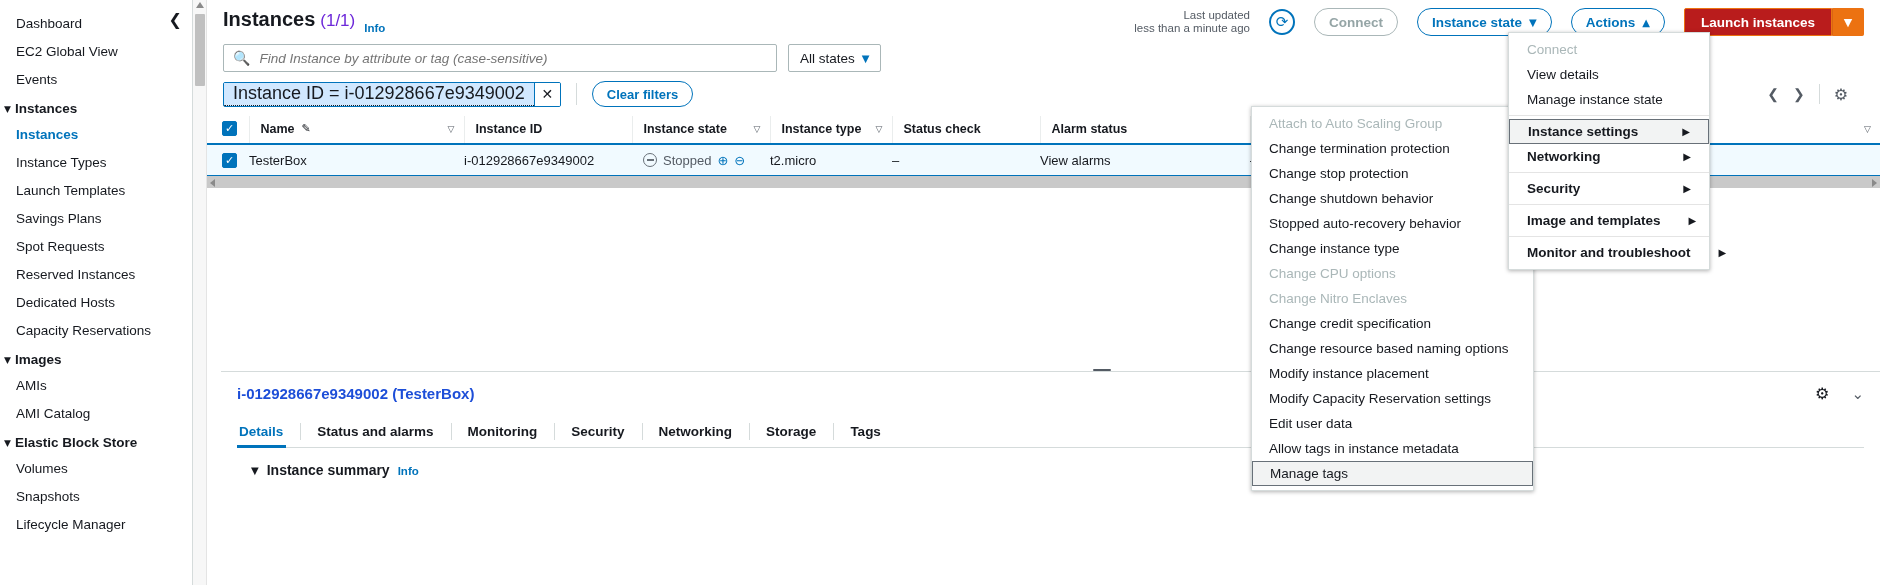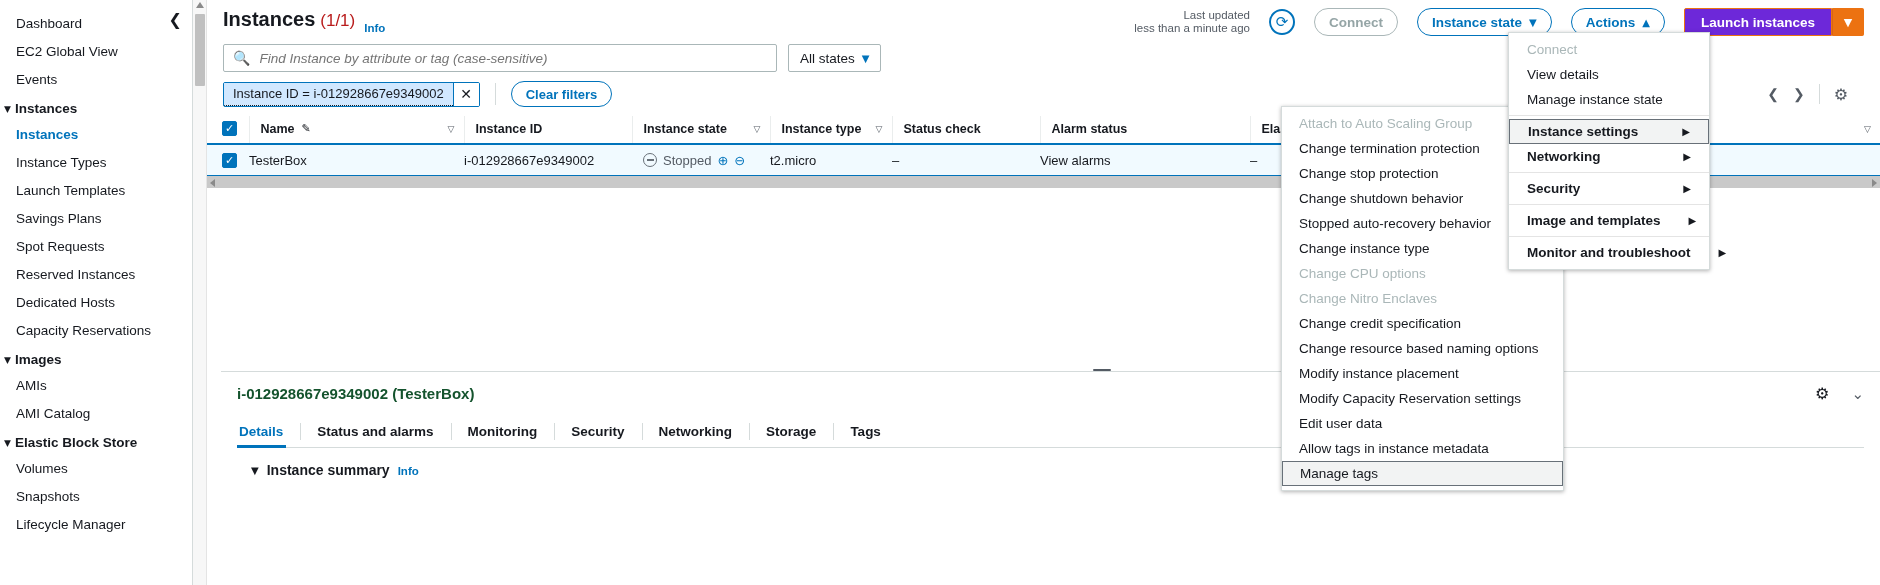--- a/index.html
+++ b/index.html
@@ -75,21 +75,21 @@
 
   
   .page-head {
     display: flex; align-items: flex-start;
     padding: 6px 16px 0 16px;
   }
   .page-title {
     font-size: 20px; font-weight: bold; color: #16191f; line-height: 26px;
   }
   .page-count {
-    font-size: 17px; font-weight: normal; color: #b91c1c; margin-left: 5px;
+    font-size: 17px; font-weight: normal; color: #6d28d9; margin-left: 5px;
   }
   .info-link {
     font-size: 11.5px; color: #0073bb; margin-left: 9px; position: relative; top: 6px;
     cursor: pointer; font-weight: bold;
   }
   .head-right {
     margin-left: auto; display: flex; align-items: center; gap: 19px; padding-top: 2px;
   }
   .last-updated {
     text-align: right; font-size: 11.5px; color: #545b64; line-height: 13px;
@@ -103,21 +103,21 @@
   }
   .btn {
     height: 28px; padding: 0 14px; border-radius: 14px;
     display: inline-flex; align-items: center; justify-content: center;
     font-size: 13.5px; font-weight: bold; cursor: pointer;
     white-space: nowrap; background: #fff;
   }
   .btn-muted { border: 1px solid #aab7b8; color: #95a5a6; }
   .btn-primary-outline { border: 1px solid #0073bb; color: #0073bb; }
   .btn-launch {
-    background: #6d28d9; border: 1px solid #ec7211; color: #fff;
+    background: #b91c1c; border: 1px solid #ec7211; color: #fff;
     border-radius: 2px 0 0 2px; height: 28px; padding: 0 16px;
   }
   .btn-launch-caret {
     background: #ec7211; border: 1px solid #ec7211; border-left: 1px solid #d86613;
     color: #fff; border-radius: 0 2px 2px 0; height: 28px; width: 32px;
     display: inline-flex; align-items: center; justify-content: center;
     cursor: pointer; font-size: 11px; font-family: "DejaVu Sans", sans-serif;
   }
   .launch-wrap { display: flex; }
   .caret-dn { font-size: 10px; margin-left: 7px; font-family: "DejaVu Sans", sans-serif; }
@@ -146,21 +146,21 @@
   }
   .states-select .caret-dn { color: #0073bb; }
 
   
   .filter-row { display: flex; align-items: center; padding: 9px 16px 0 16px; }
   .token {
     display: flex; align-items: center; height: 25px;
     border: 1px solid #0073bb; border-radius: 2px; overflow: hidden;
   }
   .token-label {
-    background: #d1e8ff; color: #16191f; font-size: 13px;
+    background: #d1e8ff; color: #16191f; font-size: 18px;
     padding: 0 9px; height: 100%; display: flex; align-items: center;
     border-bottom: 1px dotted #16191f;
   }
   .token-x {
     width: 26px; height: 100%; display: flex; align-items: center; justify-content: center;
     background: #fff; border-left: 1px solid #0073bb; cursor: pointer;
     font-size: 14px; color: #16191f; font-family: "DejaVu Sans", sans-serif;
   }
   .token-div { width: 1px; height: 22px; background: #d5dbdb; margin: 0 15px; }
   .btn-clear {
@@ -235,21 +235,21 @@
   .split-handle {
     position: absolute; left: 886px; top: 366px; width: 18px; height: 12px;
     cursor: row-resize; display: flex; flex-direction: column;
     justify-content: center; gap: 3px;
   }
   .split-handle i { display: block; height: 2px; background: #545b64; border-radius: 1px; }
   .details-panel { position: absolute; left: 14px; right: 0; top: 372px; bottom: 0; background: #fff; }
   .details-head {
     display: flex; align-items: center; padding: 12px 16px 0 16px;
   }
-  .details-title { font-size: 15px; font-weight: bold; color: #14532d; }
+  .details-title { font-size: 15px; font-weight: bold; color: #1d4ed8; }
   .details-head-right { margin-left: auto; display: flex; align-items: center; gap: 22px; }
   .chev-dn { font-size: 15px; color: #545b64; cursor: pointer;
     font-family: "DejaVu Sans", sans-serif; }
   .tabs {
     display: flex; align-items: stretch; margin: 13px 16px 0 16px;
     border-bottom: 1px solid #d5dbdb; height: 32px;
   }
   .tab {
     position: relative; display: flex; align-items: center;
     padding: 0 17px; font-size: 13.5px; font-weight: bold; color: #16191f;
@@ -292,21 +292,21 @@
     background: #f2f3f3; border: 1px solid #687078; height: 27px;
   }
   .menu-item .arrow-r {
     margin-left: auto; padding-left: 28px; font-size: 10px; color: #16191f;
     font-family: "DejaVu Sans", sans-serif;
   }
   .menu-sep { height: 1px; background: #e4e4e4; margin: 3px 0; }
 
   #actions-menu { left: 1315px; top: 32px; width: 202px; }
   #actions-menu .menu-item { height: 25px; }
-  #settings-submenu { left: 1088px; top: 106px; width: 283px; }
+  #settings-submenu { left: 1058px; top: 106px; width: 283px; }
   #settings-submenu .menu-item { height: 25px; padding: 0 17px; }
 </style>
 </head>
 <body>
 
 <div id="root">
 
   <nav class="sidebar">
     <div class="side-collapse">❮</div>
     <div id="sidebar-items">

